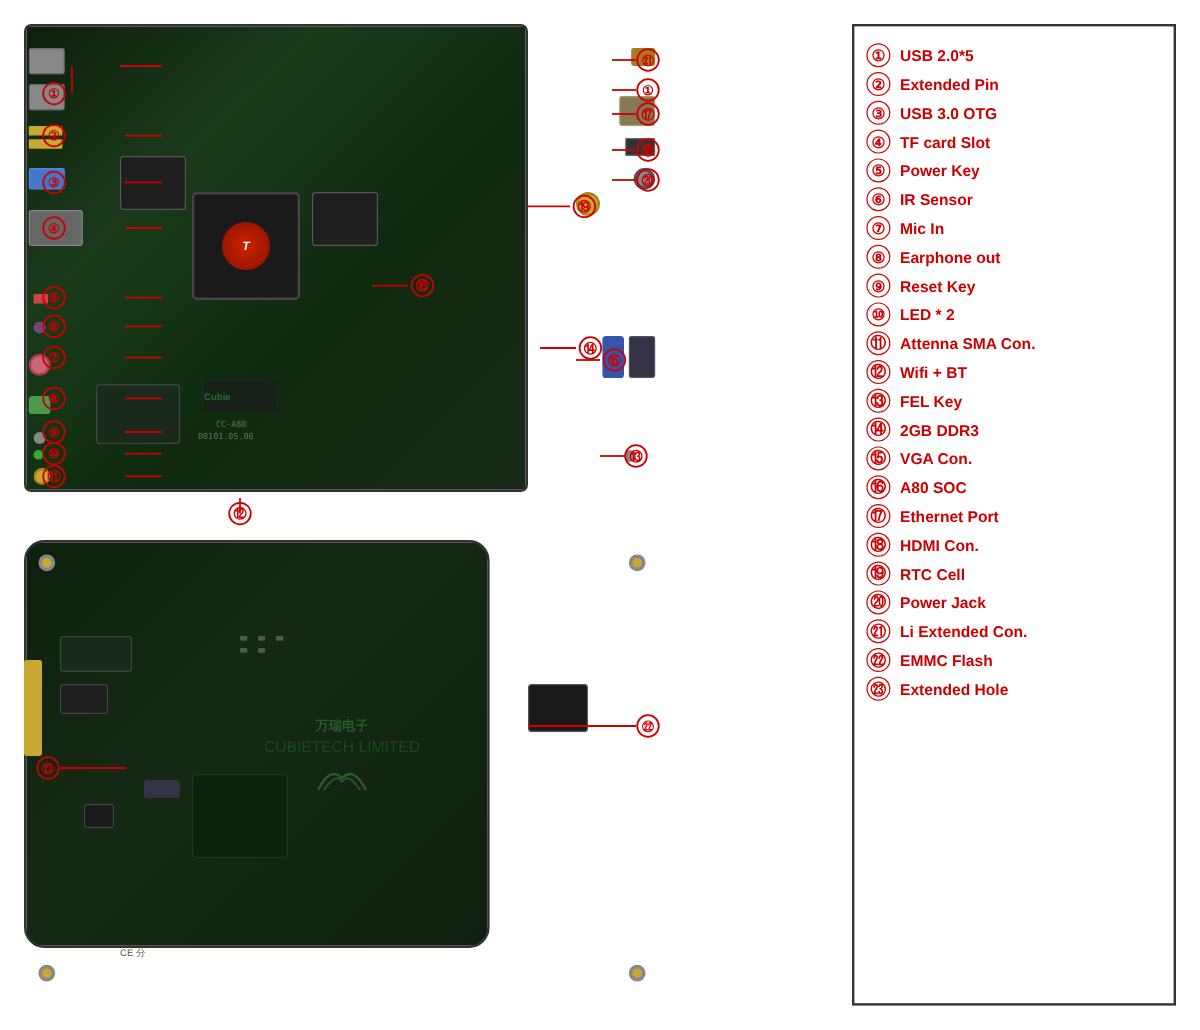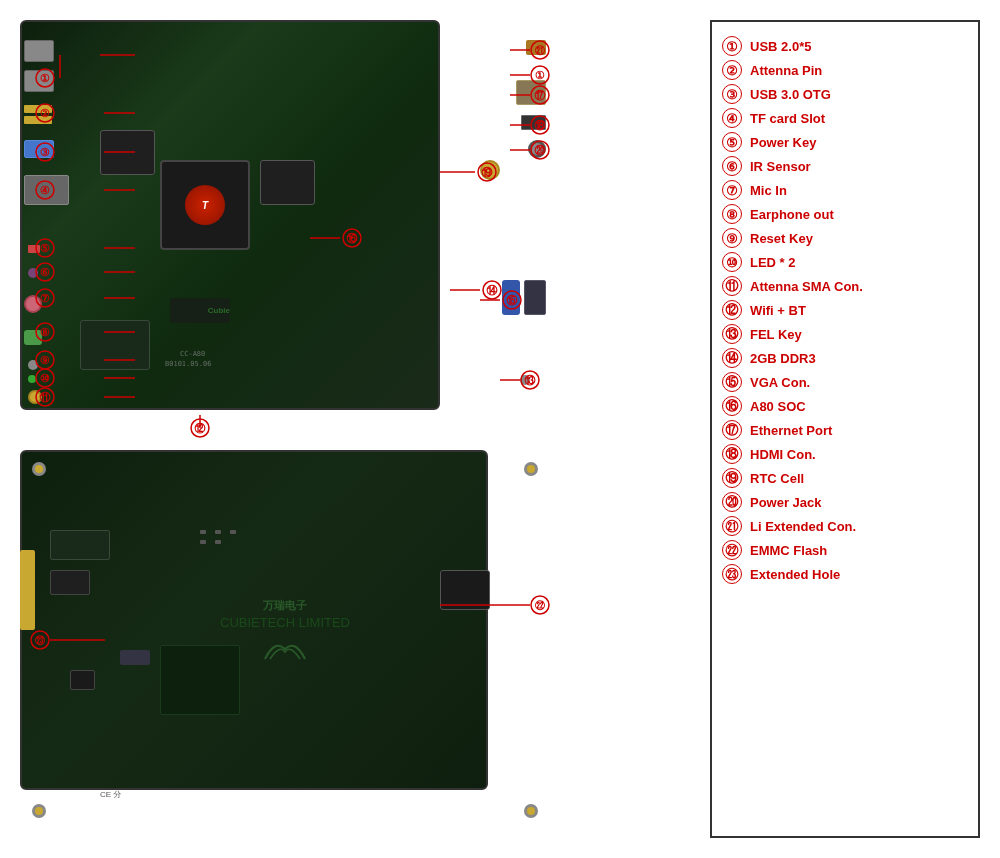--- a/index.html
+++ b/index.html
@@ -45,27 +45,27 @@
       width: 420px;
       height: 390px;
       left: 80px;
       top: 10px;
       background: linear-gradient(135deg, #0d1f0d 0%, #1a3a1a 30%, #0f2a0f 60%, #1a2a1a 100%);
       border: 2px solid #333;
       border-radius: 6px;
     }
 
     .pcb-bottom {
-      width: 468px;
+      width: 388px;
       height: 340px;
       left: 85px;
       top: 15px;
       background: linear-gradient(135deg, #0d1f0d 0%, #152a15 40%, #0f1f0f 100%);
       border: 2px solid #333;
-      border-radius: 6px;
+      border-radius: 17px;
     }
 
     
     .board-svg {
       position: absolute;
       top: 0;
       left: 0;
       width: 100%;
       height: 100%;
       pointer-events: none;
@@ -162,21 +162,21 @@
 
         <div style="position:absolute;left:60px;top:300px;width:70px;height:50px;background:#1a2a1a;border:1px solid #3a4a3a;border-radius:3px;"></div>
 
         <div style="position:absolute;right:20px;top:355px;width:10px;height:10px;background:#888;border-radius:50%;"></div>
 
         <div style="position:absolute;right:4px;top:20px;width:20px;height:15px;background:#aa7722;border-radius:2px;"></div>
 
         <div style="position:absolute;left:160px;top:330px;color:#888;font-size:7px;font-family:monospace;opacity:0.7;">CC-A80</div>
         <div style="position:absolute;left:145px;top:340px;color:#888;font-size:7px;font-family:monospace;opacity:0.7;">B0101.05.06</div>
 
-        <div style="position:absolute;left:150px;top:278px;width:60px;height:25px;background:#162016;border-radius:2px;display:flex;align-items:center;justify-content:flex-end;">
+        <div style="position:absolute;left:150px;top:298px;width:60px;height:25px;background:#162016;border-radius:2px;display:flex;align-items:center;justify-content:flex-start;">
           <span style="color:#2a6a2a;font-size:8px;font-weight:bold;">Cubie</span>
         </div>
       </div>
 
       <svg class="board-svg" viewBox="0 0 530 420">
 
         <line x1="115" y1="35" x2="80" y2="35" stroke="#cc0000" stroke-width="1.5"></line>
         <line x1="40" y1="58" x2="40" y2="35" stroke="#cc0000" stroke-width="1.5"></line>
 
         <circle cx="25" cy="58" r="9" fill="none" stroke="#cc0000" stroke-width="1.5"></circle>
@@ -325,21 +325,21 @@
   </div>
 
   <div class="legend-panel">
     <div id="legend-container">
         <div class="legend-item">
           <span class="legend-num">①</span>
           <span class="legend-text">USB 2.0*5</span>
         </div>
         <div class="legend-item">
           <span class="legend-num">②</span>
-          <span class="legend-text">Attenna Pin</span>
+          <span class="legend-text">Extended Pin</span>
         </div>
         <div class="legend-item">
           <span class="legend-num">③</span>
           <span class="legend-text">USB 3.0 OTG</span>
         </div>
         <div class="legend-item">
           <span class="legend-num">④</span>
           <span class="legend-text">TF card Slot</span>
         </div>
         <div class="legend-item">

